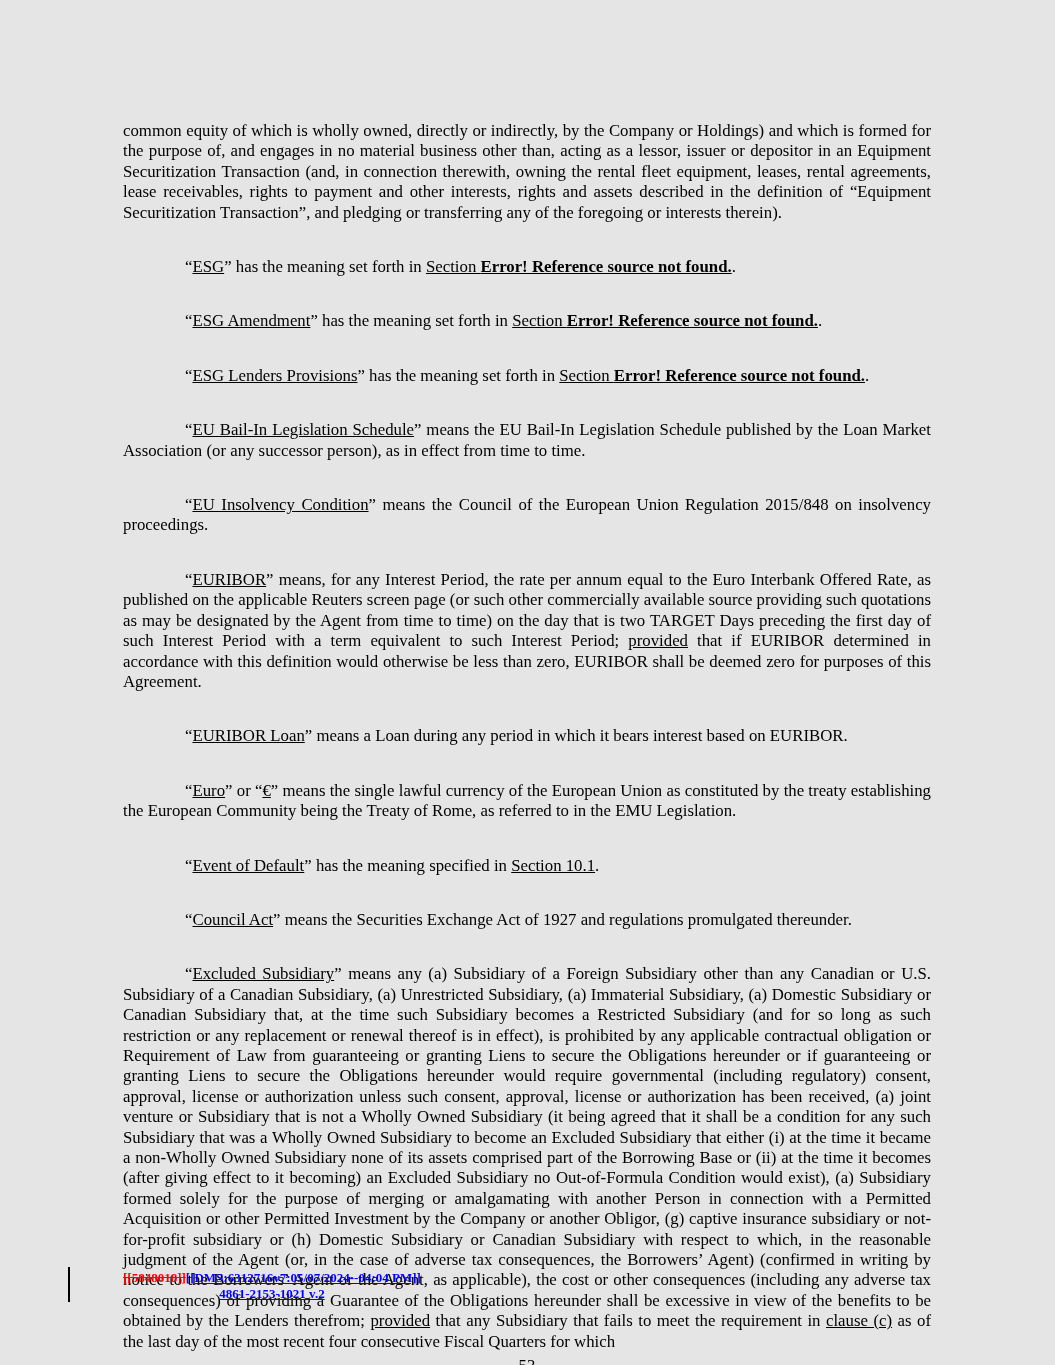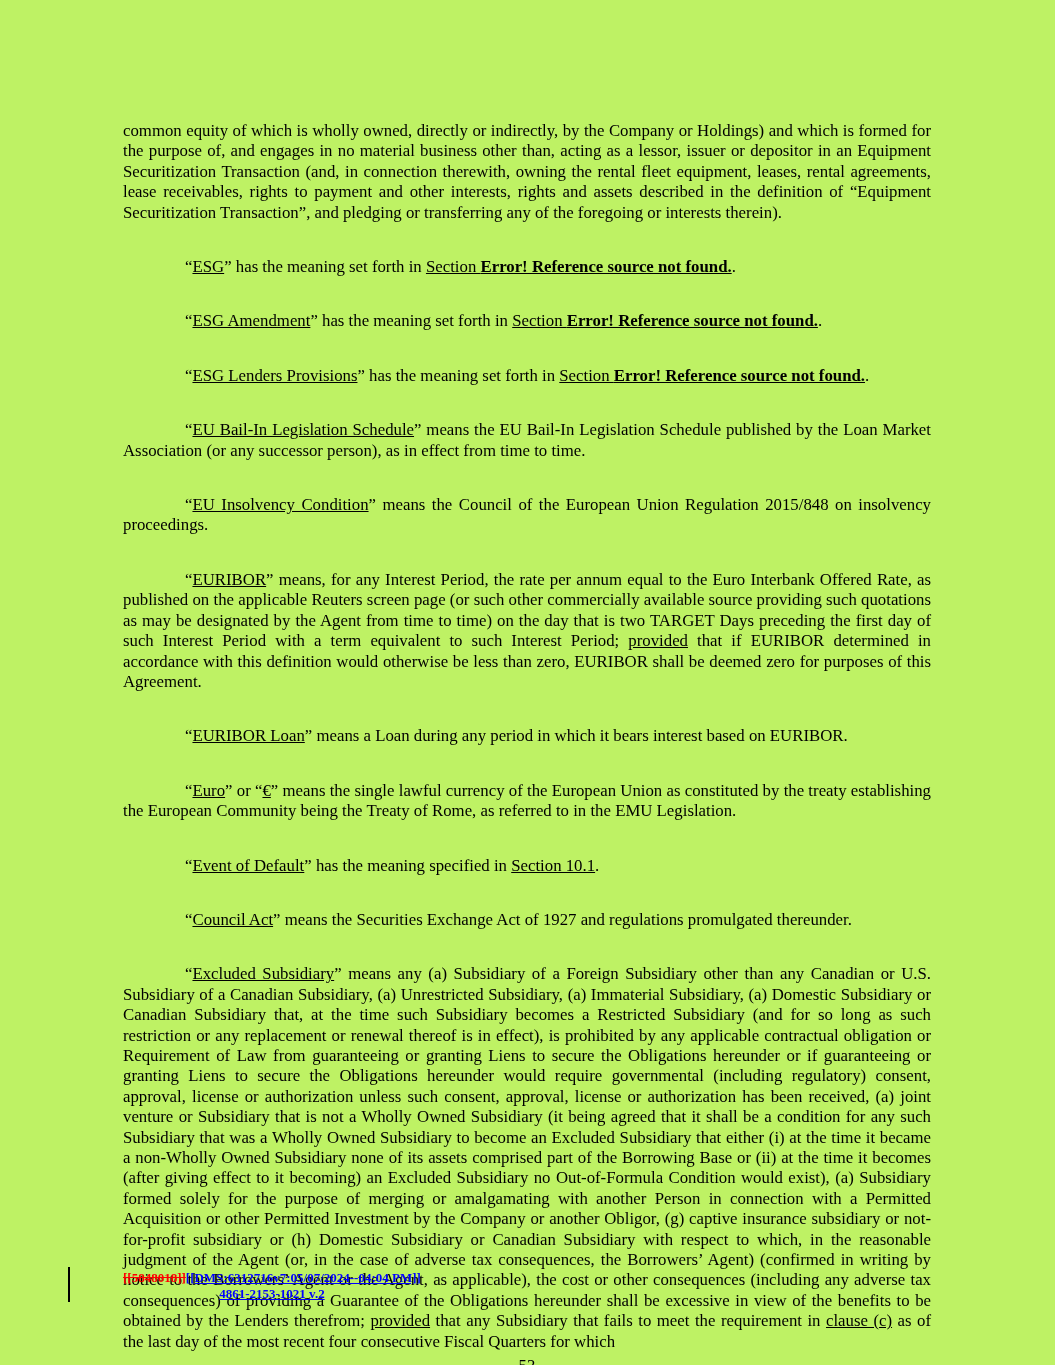--- a/index.html
+++ b/index.html
@@ -11,21 +11,21 @@
     width: 1055px;
     height: 1365px;
     position: relative;
     font-family: "Liberation Serif", "DejaVu Serif", serif;
     color: #000000;
     overflow: hidden;
   }
   .page {
     position: absolute;
     inset: 0;
-    background: #bef264;
+    background: #e5e5e5;
   }
   .content {
     position: absolute;
     left: 123px;
     top: 121px;
     width: 808px;
   }
   p.para {
     margin: 0;
     font-size: 16.8px;

